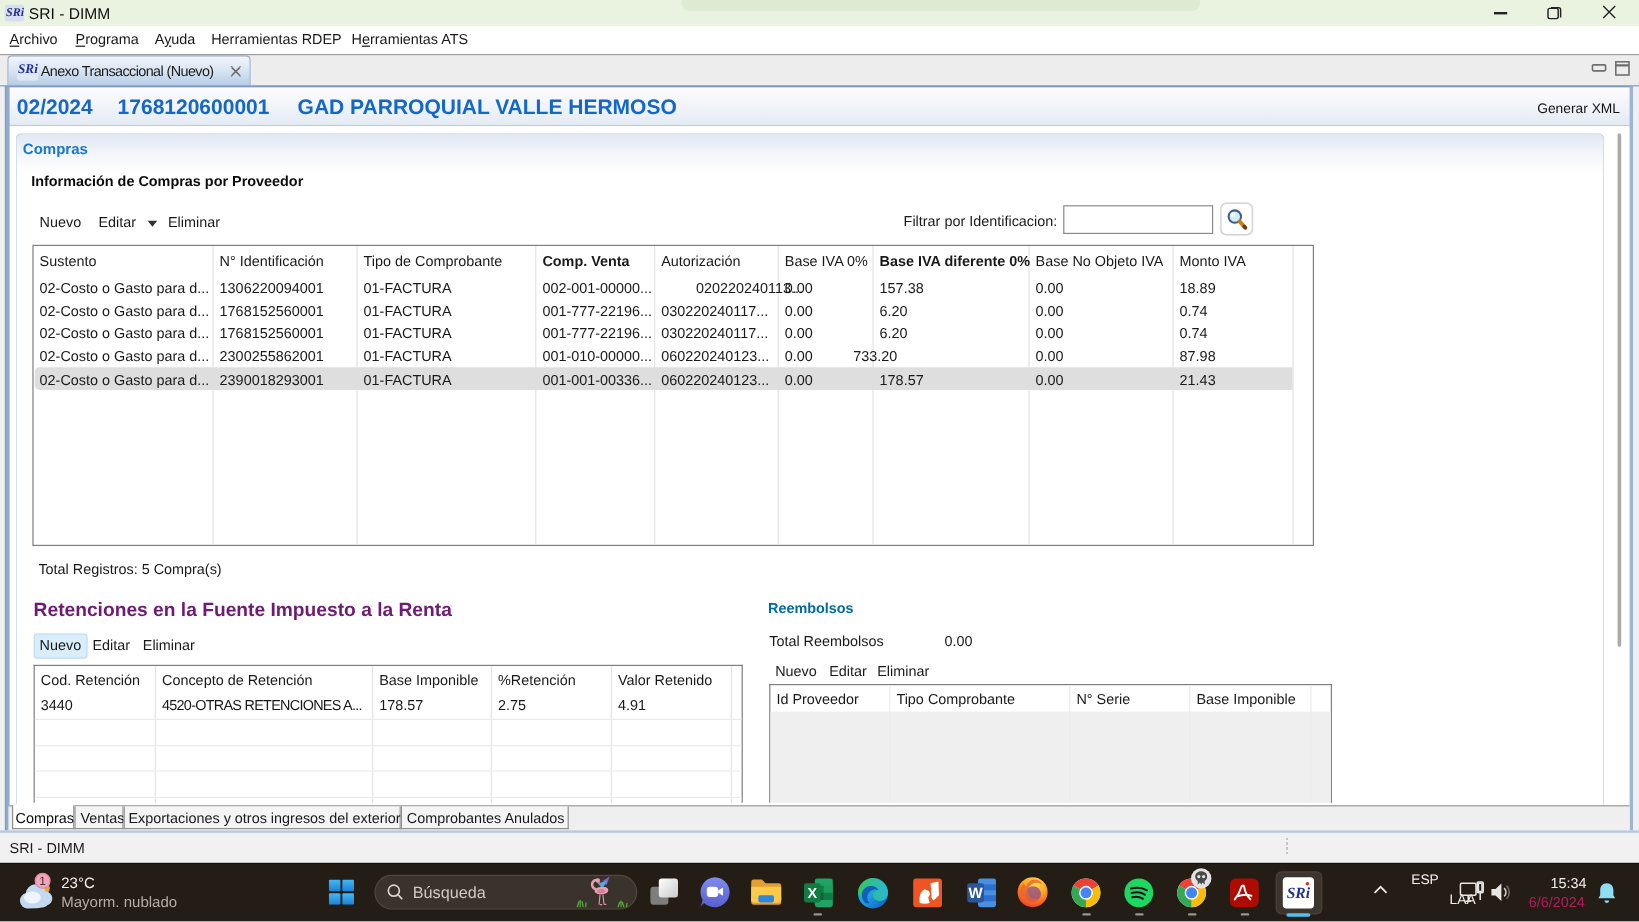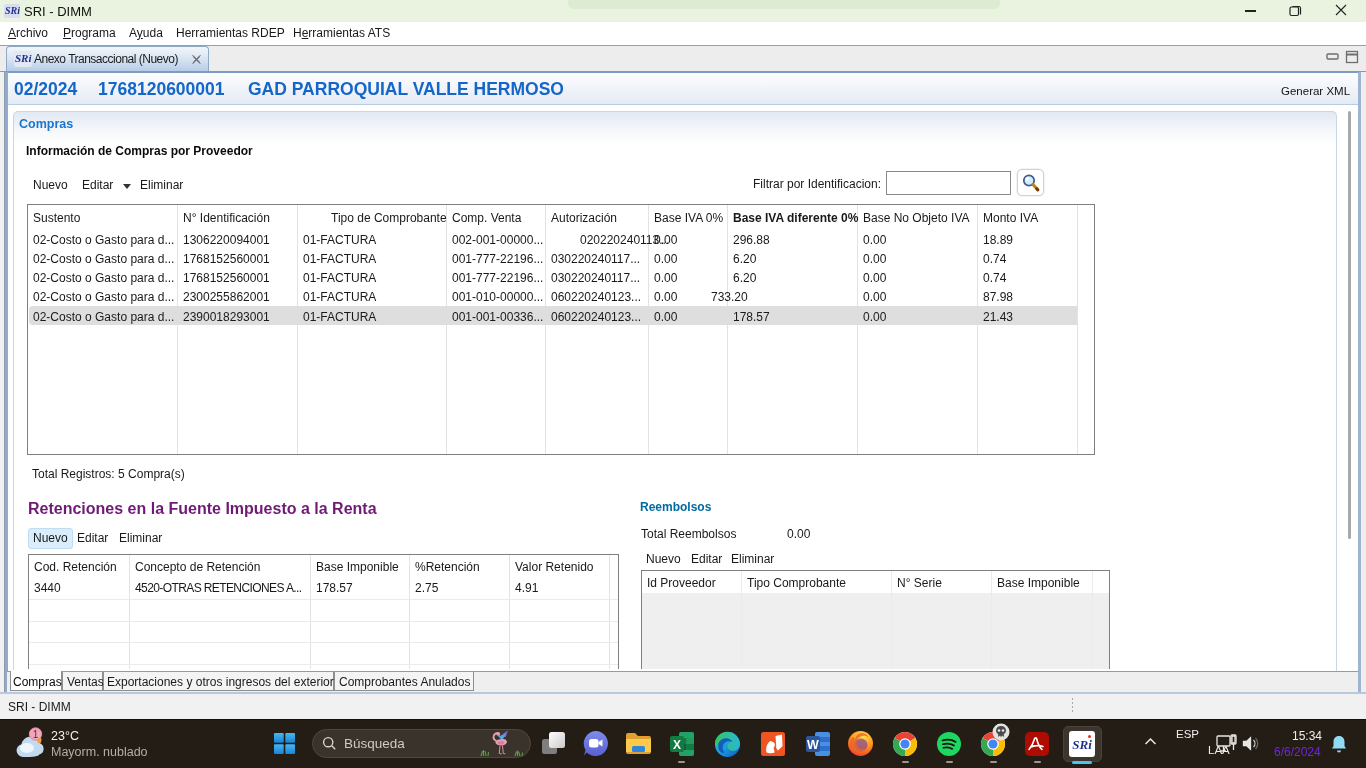--- a/index.html
+++ b/index.html
@@ -98,35 +98,35 @@
 <div class="vline" style="left:648px;top:205px;height:249px;"></div>
 <div class="vline" style="left:727px;top:205px;height:249px;"></div>
 <div class="vline" style="left:857px;top:205px;height:249px;"></div>
 <div class="vline" style="left:977px;top:205px;height:249px;"></div>
 <div class="vline" style="left:1077px;top:205px;height:249px;"></div>
 
 <div class="ab" style="left:29px;top:306px;width:1048px;height:18.5px;background:#dedede;border-radius:4px 0 0 4px;"></div>
 
 <div class="t" style="left:33px;top:211px;">Sustento</div>
 <div class="t" style="left:183px;top:211px;">N° Identificación</div>
-<div class="t" style="left:303px;top:211px;margin-left:28px;">Tipo de Comprobante</div>
-<div class="t" style="left:452px;top:211px;">Comp. Venta</div>
+<div class="t" style="left:303px;top:211px;">Tipo de Comprobante</div>
+<div class="t" style="left:452px;top:211px;font-weight:bold;">Comp. Venta</div>
 <div class="t" style="left:551px;top:211px;">Autorización</div>
 <div class="t" style="left:654px;top:211px;">Base IVA 0%</div>
 <div class="t" style="left:733px;top:211px;font-weight:bold;">Base IVA diferente 0%</div>
 <div class="t" style="left:863px;top:211px;">Base No Objeto IVA</div>
 <div class="t" style="left:983px;top:211px;">Monto IVA</div>
 
 <div class="t" style="left:33px;top:232.5px;">02-Costo o Gasto para d...</div>
 <div class="t" style="left:183px;top:232.5px;">1306220094001</div>
 <div class="t" style="left:303px;top:232.5px;">01-FACTURA</div>
 <div class="t" style="left:452px;top:232.5px;">002-001-00000...</div>
 <div class="t" style="left:551px;top:232.5px;margin-left:29px;">020220240113...</div>
 <div class="t" style="left:654px;top:232.5px;">0.00</div>
-<div class="t" style="left:733px;top:232.5px;">296.88</div>
+<div class="t" style="left:733px;top:232.5px;">157.38</div>
 <div class="t" style="left:863px;top:232.5px;">0.00</div>
 <div class="t" style="left:983px;top:232.5px;">18.89</div>
 <div class="t" style="left:33px;top:251.8px;">02-Costo o Gasto para d...</div>
 <div class="t" style="left:183px;top:251.8px;">1768152560001</div>
 <div class="t" style="left:303px;top:251.8px;">01-FACTURA</div>
 <div class="t" style="left:452px;top:251.8px;">001-777-22196...</div>
 <div class="t" style="left:551px;top:251.8px;">030220240117...</div>
 <div class="t" style="left:654px;top:251.8px;">0.00</div>
 <div class="t" style="left:733px;top:251.8px;">6.20</div>
 <div class="t" style="left:863px;top:251.8px;">0.00</div>
@@ -408,17 +408,17 @@
   <rect x="15" y="1" width="5" height="9" rx="1" fill="#241d16"></rect>
   <rect x="16" y="2" width="3" height="7" rx="0.5"></rect>
   <path d="M17.5 9 v7"></path>
 </svg>
 <svg class="ab" style="left:1242px;top:735px;" width="19" height="17" viewBox="0 0 19 17" fill="none" stroke="#e8e6e3" stroke-width="1.3">
   <path d="M1.5 6.5 h3 l4-3.8 v11.6 l-4-3.8 h-3 z" fill="#e8e6e3"></path>
   <path d="M11.5 5 a5 5 0 0 1 0 7" stroke="#cfccc8"></path>
   <path d="M13.5 3 a8 8 0 0 1 0 11" stroke="#6e6862"></path>
 </svg>
 <div class="t" style="left:1292px;top:729px;font-size:12px;color:#f0eeec;">15:34</div>
-<div class="t" style="left:1274px;top:745px;font-size:12px;color:#6d28d9;">6/6/2024</div>
+<div class="t" style="left:1274px;top:745px;font-size:12px;color:#be185d;">6/6/2024</div>
 <svg class="ab" style="left:1331px;top:735px;" width="16" height="18" viewBox="0 0 16 18">
   <path d="M8 1 c3.5 0 5.5 2.5 5.5 6 v4 l1.5 2.5 h-14 l1.5 -2.5 v-4 c0 -3.5 2 -6 5.5 -6z" fill="#8fdcf3"></path>
   <path d="M6 15.5 a2 2 0 0 0 4 0z" fill="#8fdcf3"></path>
 </svg>
 
 </body></html>

